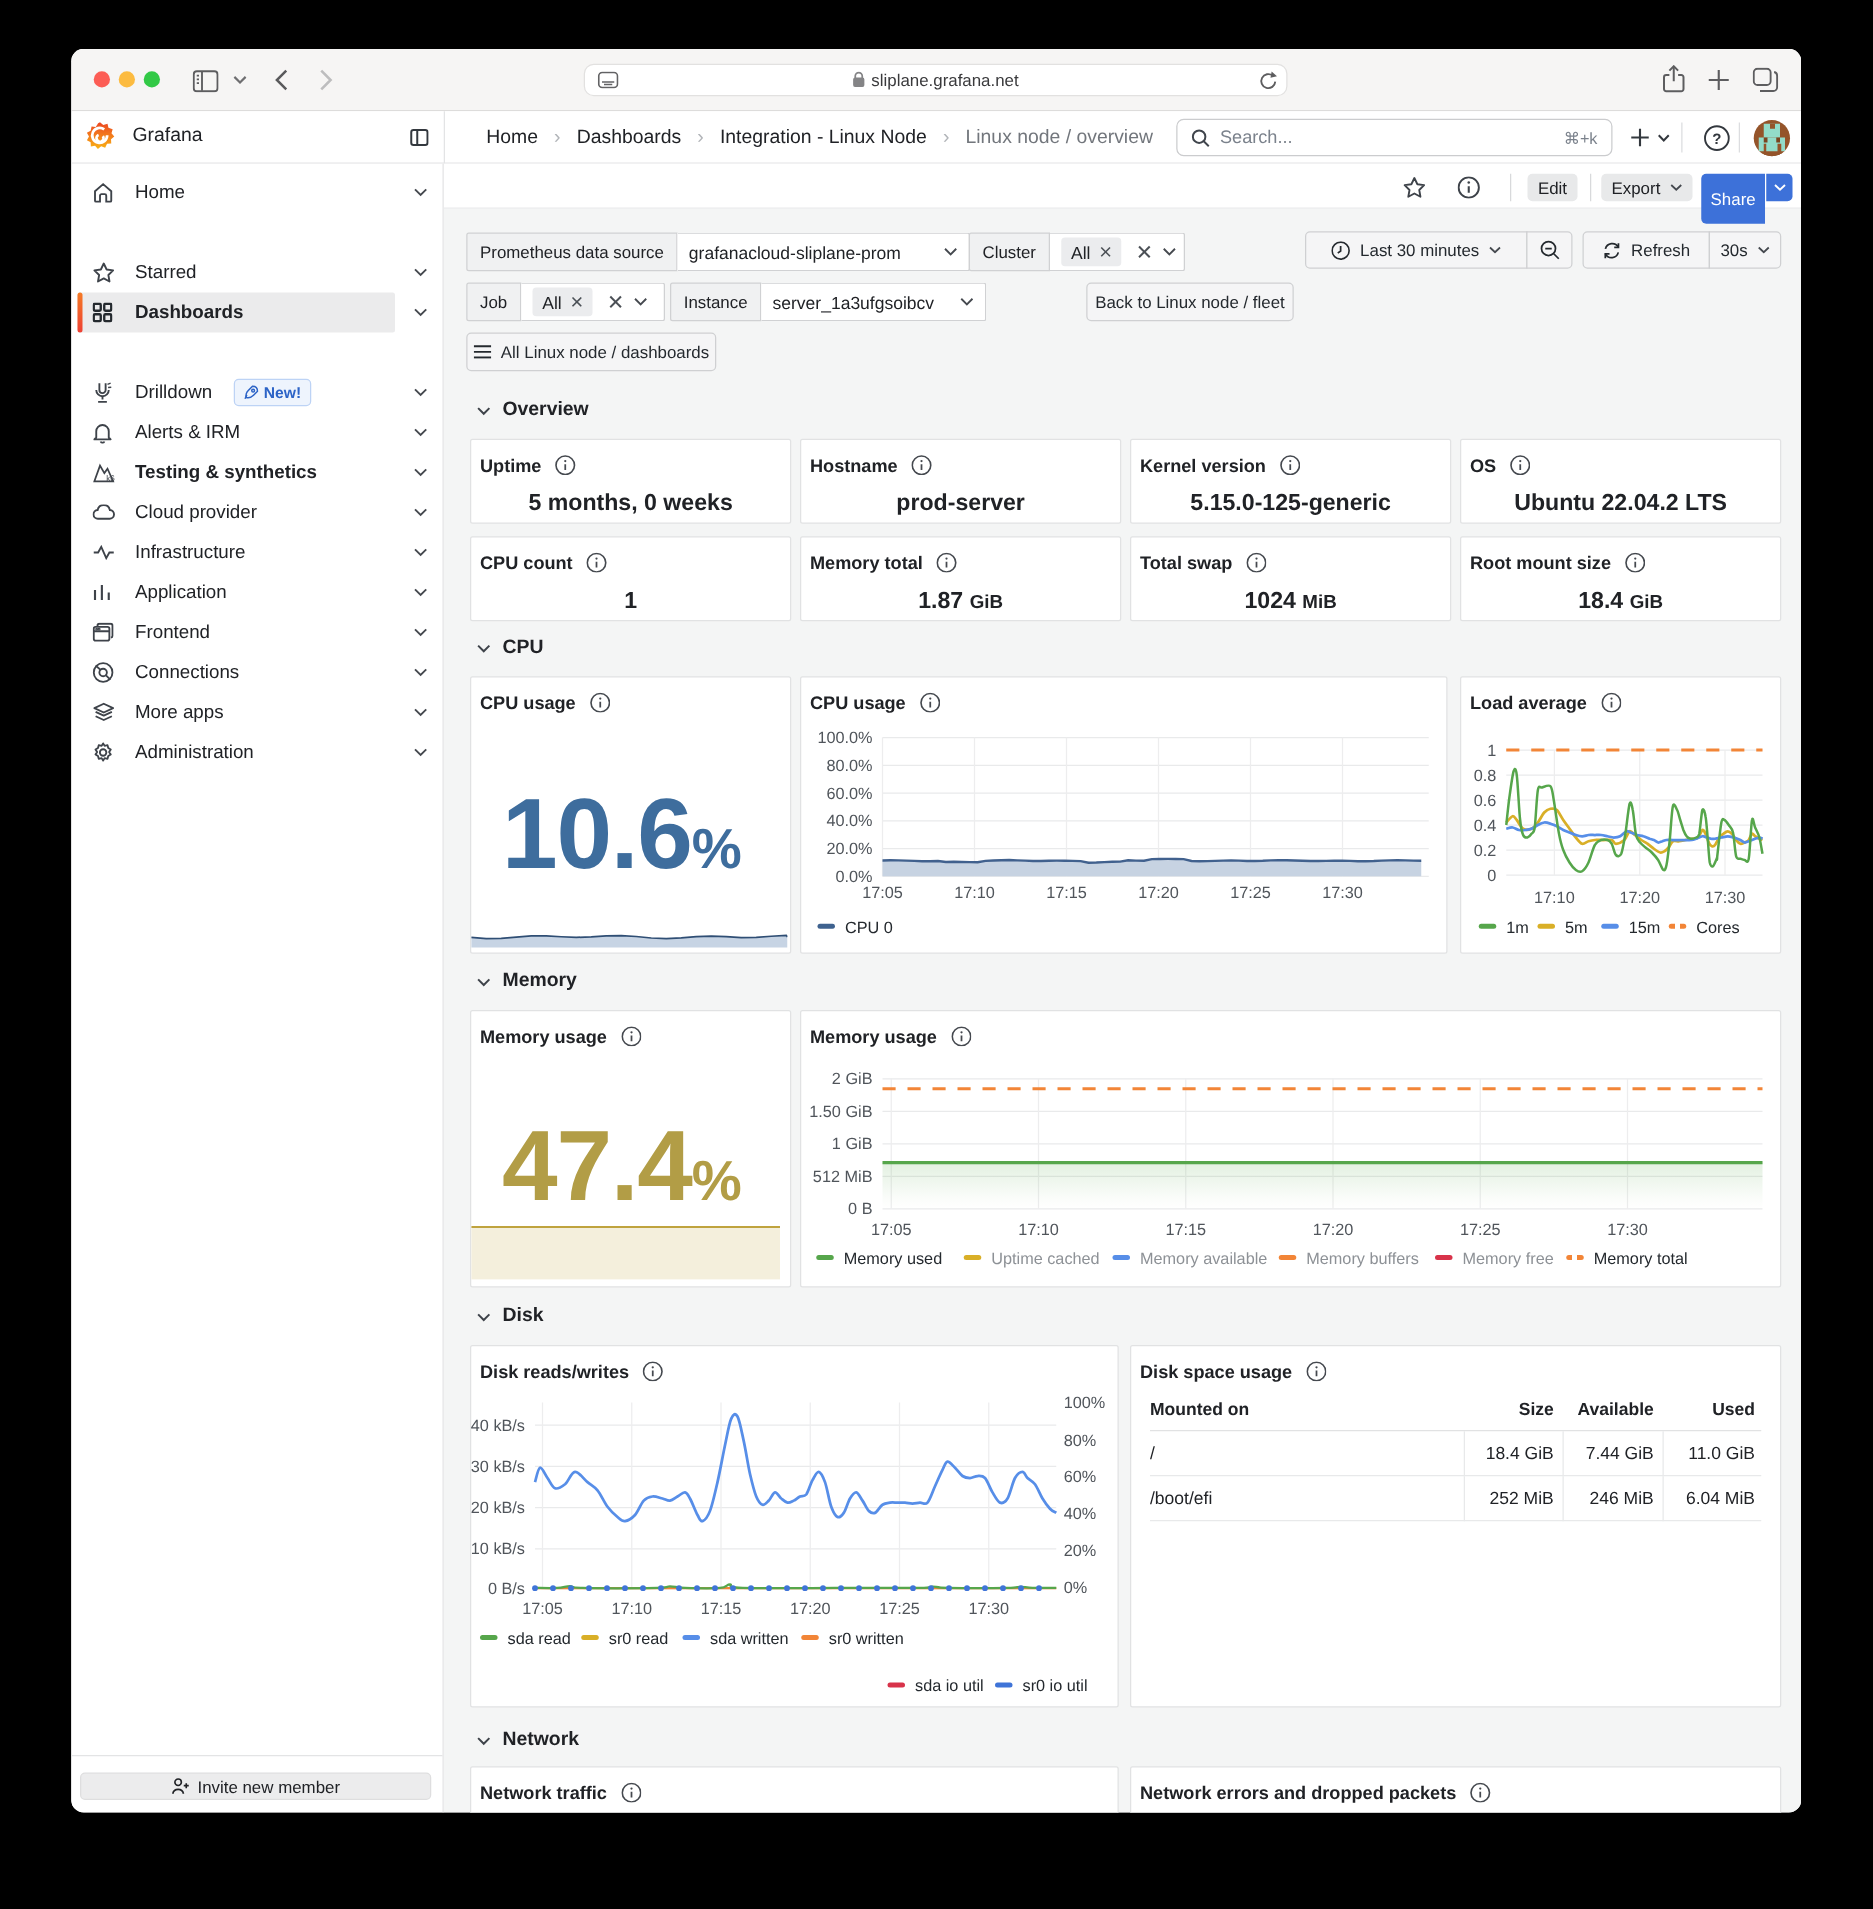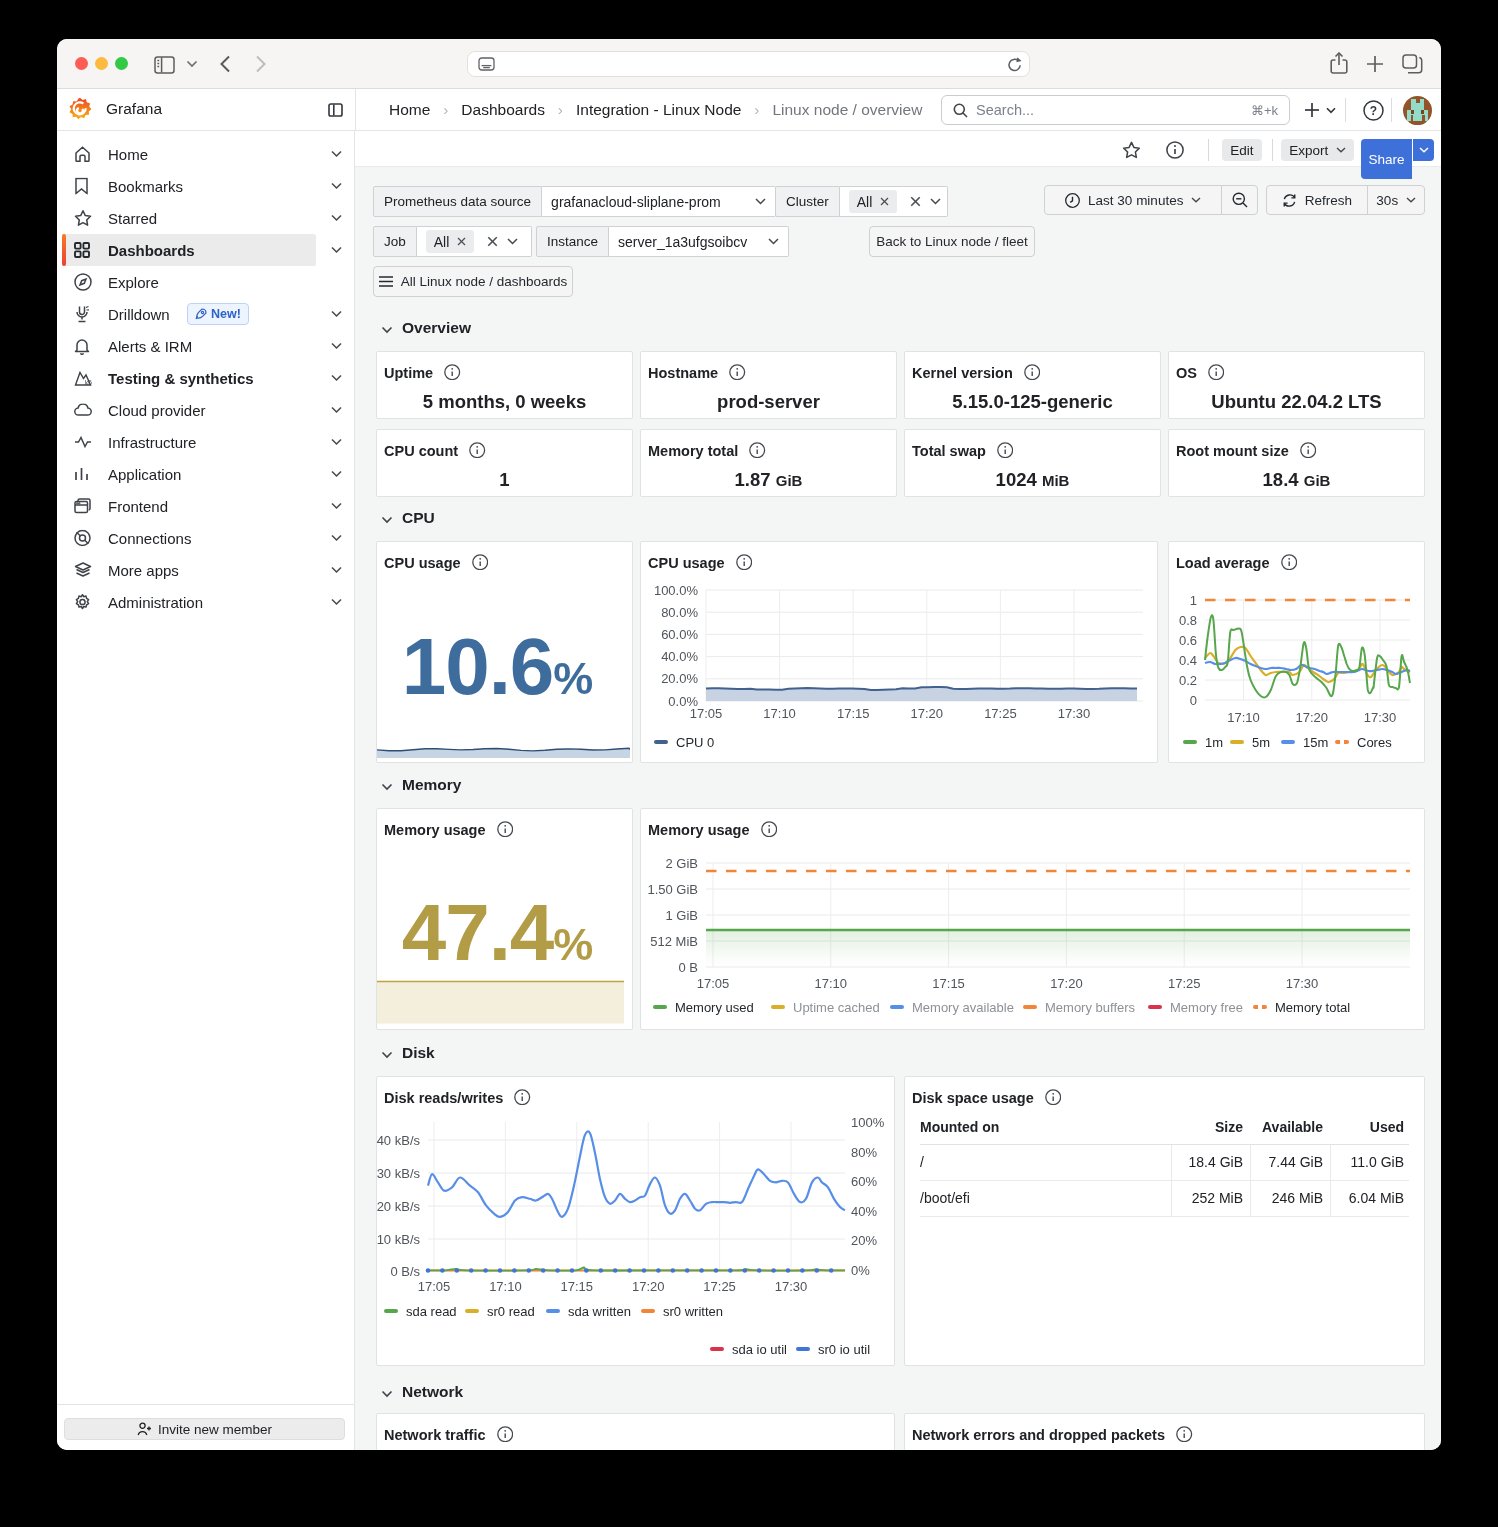--- a/index.html
+++ b/index.html
@@ -53,20 +53,26 @@
       </svg>
 <svg class="abs" style="left:255px;top:55px" width="12" height="18" viewBox="0 0 12 18" fill="none" stroke="#bdbdbe" stroke-width="2">
         <path d="M2 1.5 L9.5 9 L2 16.5"></path>
       </svg>
 <div class="abs" style="left:467px;top:51px;width:563px;height:26px;background:#fff;border:1px solid #e2e1e0;border-radius:8px"></div>
 <svg class="abs" style="left:478px;top:57px" width="17" height="14" viewBox="0 0 17 14" fill="none" stroke="#626264" stroke-width="1.3">
         <rect x="1" y="1" width="15" height="12" rx="2.8"></rect>
         <line x1="3.6" y1="8.6" x2="13.4" y2="8.6"></line>
         <line x1="5.2" y1="10.6" x2="11.8" y2="10.6"></line>
       </svg>
+<div class="abs" style="left:467px;top:51px;width:563px;height:26px;display:flex;align-items:center;justify-content:center;font-size:13.5px;color:#3a3a3c">
+<svg style="margin-right:5px;position:relative;top:-1px" width="10" height="13" viewBox="0 0 10 13" fill="#848486">
+          <rect x="0.5" y="5" width="9" height="7.5" rx="1.5"></rect>
+          <path d="M2.2 6 V3.8 a2.8 2.8 0 0 1 5.6 0 V6" fill="none" stroke="#848486" stroke-width="1.4"></path>
+        </svg>
+sliplane.grafana.net</div>
 <svg class="abs" style="left:1007px;top:56px" width="16" height="17" viewBox="0 0 16 17" fill="none">
         <path d="M11.2 4.6 A5.6 5.6 0 1 0 13.2 9.3" stroke="#5d5d5f" stroke-width="1.5"></path>
         <path d="M10.3 1.2 L14.6 4.9 L9.4 6.2 Z" fill="#5d5d5f"></path>
       </svg>
 <svg class="abs" style="left:1330px;top:52px" width="18" height="23" viewBox="0 0 18 23" fill="none" stroke="#5d5d5f" stroke-width="1.6">
         <path d="M5.5 8 H3 a1.8 1.8 0 0 0 -1.8 1.8 V19.2 A1.8 1.8 0 0 0 3 21 h12 a1.8 1.8 0 0 0 1.8 -1.8 V9.8 A1.8 1.8 0 0 0 15 8 h-2.5"></path>
         <line x1="9" y1="1.5" x2="9" y2="13"></line>
         <path d="M5.5 4.5 L9 1 L12.5 4.5"></path>
       </svg>
 <svg class="abs" style="left:1366px;top:55px" width="18" height="18" viewBox="0 0 18 18" fill="none" stroke="#5d5d5f" stroke-width="1.7">
@@ -133,29 +139,20 @@
       <div id="sidebar">
         <div class="mi" style="top:7px">
           <svg class="ic" width="17" height="17" viewBox="0 0 17 17" fill="none" stroke="#3e434a" stroke-width="1.5">
             <path d="M2 7.5 L8.5 1.8 L15 7.5 V15 a0.8 0.8 0 0 1 -0.8 0.8 H11 V11 a1.2 1.2 0 0 0 -1.2 -1.2 h-2.6 A1.2 1.2 0 0 0 6 11 v4.8 H2.8 A0.8 0.8 0 0 1 2 15 Z"></path>
           </svg>
           <span class="lbl" style="font-weight:normal">Home</span>
           <svg class="ch" width="11" height="7" viewBox="0 0 11 7" fill="none" stroke="#45494f" stroke-width="1.5">
             <path d="M1 1 L5.5 5.5 L10 1"></path>
           </svg>
         </div>
-        <div class="mi" style="top:39px">
-          <svg class="ic" width="15" height="17" viewBox="0 0 15 17" fill="none" stroke="#3e434a" stroke-width="1.5">
-            <path d="M2 1 h11 v15 l-5.5 -4.5 L2 16 Z"></path>
-          </svg>
-          <span class="lbl" style="font-weight:normal">Bookmarks</span>
-          <svg class="ch" width="11" height="7" viewBox="0 0 11 7" fill="none" stroke="#45494f" stroke-width="1.5">
-            <path d="M1 1 L5.5 5.5 L10 1"></path>
-          </svg>
-        </div>
         <div class="mi" style="top:71px">
           <svg class="ic" width="18" height="17" viewBox="0 0 18 17" fill="none" stroke="#3e434a" stroke-width="1.5">
             <path d="M9 1.3 l2.3 4.8 5.2 0.7 -3.8 3.7 0.9 5.2 -4.6 -2.5 -4.6 2.5 0.9 -5.2 -3.8 -3.7 5.2 -0.7z" stroke-linejoin="round"></path>
           </svg>
           <span class="lbl" style="font-weight:normal">Starred</span>
           <svg class="ch" width="11" height="7" viewBox="0 0 11 7" fill="none" stroke="#45494f" stroke-width="1.5">
             <path d="M1 1 L5.5 5.5 L10 1"></path>
           </svg>
         </div>
         <div class="abs" style="left:5px;top:103px;width:254px;height:32px;background:#ebebec;border-radius:2px"></div>
@@ -164,27 +161,20 @@
           <svg class="ic" width="16" height="16" viewBox="0 0 16 16" fill="none" stroke="#24292e" stroke-width="1.9">
             <rect x="1" y="1" width="5.6" height="5.6" rx="1"></rect>
             <rect x="9.4" y="1" width="5.6" height="5.6" rx="1"></rect>
             <rect x="1" y="9.4" width="5.6" height="5.6" rx="1"></rect>
             <rect x="9.4" y="9.4" width="5.6" height="5.6" rx="1"></rect>
           </svg>
           <span class="lbl" style="font-weight:bold">Dashboards</span>
           <svg class="ch" width="11" height="7" viewBox="0 0 11 7" fill="none" stroke="#45494f" stroke-width="1.5">
             <path d="M1 1 L5.5 5.5 L10 1"></path>
           </svg>
-        </div>
-        <div class="mi" style="top:135px">
-          <svg class="ic" width="18" height="18" viewBox="0 0 18 18" fill="none" stroke="#3e434a" stroke-width="1.5">
-            <circle cx="9" cy="9" r="8"></circle>
-            <path d="M12 6 L10.3 10.3 L6 12 L7.7 7.7 Z"></path>
-          </svg>
-          <span class="lbl" style="font-weight:normal">Explore</span>
         </div>
         <div class="mi" style="top:167px">
           <svg class="ic" width="16" height="18" viewBox="0 0 16 18" fill="none" stroke="#3e434a" stroke-width="1.5">
             <path d="M5.5 1.5 v5.5 a2.5 2.5 0 0 0 5 0 V1.5"></path>
             <path d="M3 7 a5 5 0 0 0 10 0"></path>
             <line x1="8" y1="12" x2="8" y2="14.5"></line>
             <line x1="4.5" y1="16.5" x2="11.5" y2="16.5"></line>
             <line x1="12" y1="2.5" x2="14.5" y2="1.5" stroke-width="1.2"></line>
             <line x1="12.5" y1="5" x2="15" y2="4.8" stroke-width="1.2"></line>
           </svg>

